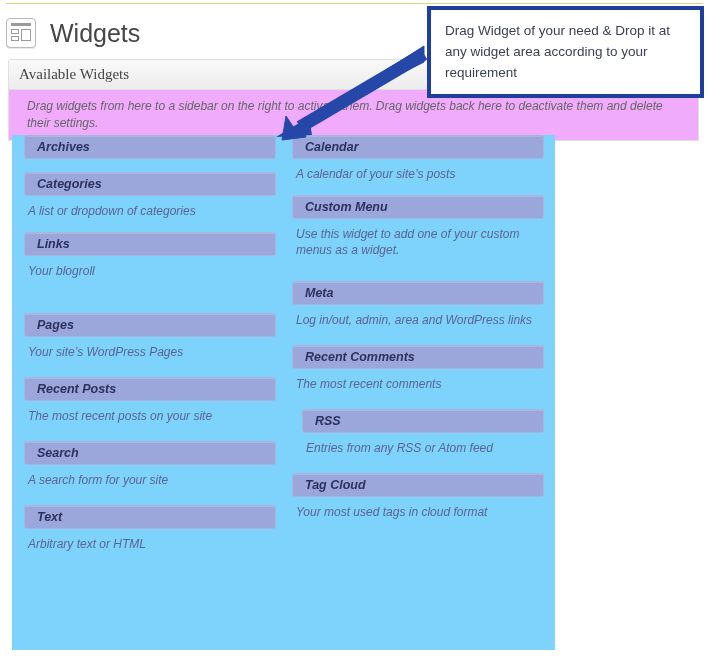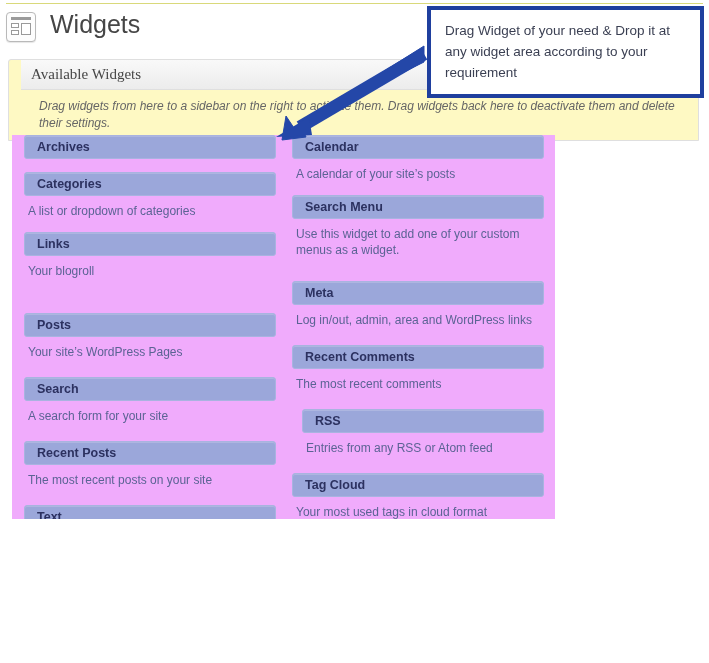--- a/index.html
+++ b/index.html
@@ -26,20 +26,21 @@
   }
 
   
   .page-head {
     position: absolute;
     top: 12px;
     left: 6px;
     width: 420px;
     height: 42px;
     display: flex;
+    align-items: center;
   }
   .widgets-icon {
     width: 30px;
     height: 30px;
     flex: 0 0 30px;
     border: 1px solid #b9b9b9;
     border-radius: 4px;
     background: #fdfdfd;
     box-sizing: border-box;
     padding: 3px;
@@ -72,23 +73,22 @@
   }
 
   
   .panel {
     position: absolute;
     top: 59px;
     left: 8px;
     width: 691px;
     box-sizing: border-box;
     border: 1px solid #dfdfdf;
-    background: #fef9c3;
+    background: #f0abfc;
     border-radius: 3px 3px 0 0;
-    padding-left: 12px;
   }
   .panel-head {
     height: 30px;
     background: #f1f1f1;
     border-bottom: 1px solid #dfdfdf;
     display: flex;
     align-items: center;
     padding-left: 10px;
     box-sizing: border-box;
     background-image: linear-gradient(#f9f9f9, #ececec);
@@ -106,24 +106,25 @@
     padding: 8px 12px 8px 18px;
     box-sizing: border-box;
   }
 
   
   .widget-area {
     position: absolute;
     top: 135px;
     left: 12px;
     width: 543px;
-    height: 384px;
-    background: #f0abfc;
+    height: 515px;
+    background: #7dd3fc;
     box-sizing: border-box;
     overflow: hidden;
+    font-style: italic;
   }
   .col {
     position: absolute;
     top: 0;
     width: 252px;
   }
   .col-left  { left: 12px; }
   .col-right { left: 280px; }
 
   .widget-item { margin-bottom: 13px; }
@@ -209,44 +210,44 @@
     </div>
     <div class="widget-item">
       <div class="widget-title">Categories</div>
       <div class="widget-desc">A list or dropdown of categories</div>
     </div>
     <div class="widget-item" style="margin-top:5px;">
       <div class="widget-title">Links</div>
       <div class="widget-desc">Your blogroll</div>
     </div>
     <div class="widget-item" style="margin-top:34px;">
-      <div class="widget-title">Posts</div>
+      <div class="widget-title">Pages</div>
       <div class="widget-desc">Your site’s WordPress Pages</div>
+    </div>
+    <div class="widget-item" style="margin-top:17px;">
+      <div class="widget-title">Recent Posts</div>
+      <div class="widget-desc">The most recent posts on your site</div>
     </div>
     <div class="widget-item" style="margin-top:17px;">
       <div class="widget-title">Search</div>
       <div class="widget-desc">A search form for your site</div>
     </div>
     <div class="widget-item" style="margin-top:17px;">
-      <div class="widget-title">Recent Posts</div>
-      <div class="widget-desc">The most recent posts on your site</div>
-    </div>
-    <div class="widget-item" style="margin-top:17px;">
       <div class="widget-title">Text</div>
       <div class="widget-desc">Arbitrary text or HTML</div>
     </div>
   </div>
 
   <div class="col col-right">
     <div class="widget-item">
       <div class="widget-title">Calendar</div>
       <div class="widget-desc">A calendar of your site’s posts</div>
     </div>
     <div class="widget-item">
-      <div class="widget-title">Search Menu</div>
+      <div class="widget-title">Custom Menu</div>
       <div class="widget-desc">Use this widget to add one of your custom menus as a widget.</div>
     </div>
     <div class="widget-item" style="margin-top:23px;">
       <div class="widget-title">Meta</div>
       <div class="widget-desc">Log in/out, admin, area and WordPress links</div>
     </div>
     <div class="widget-item" style="margin-top:17px;">
       <div class="widget-title">Recent Comments</div>
       <div class="widget-desc">The most recent comments</div>
     </div>

